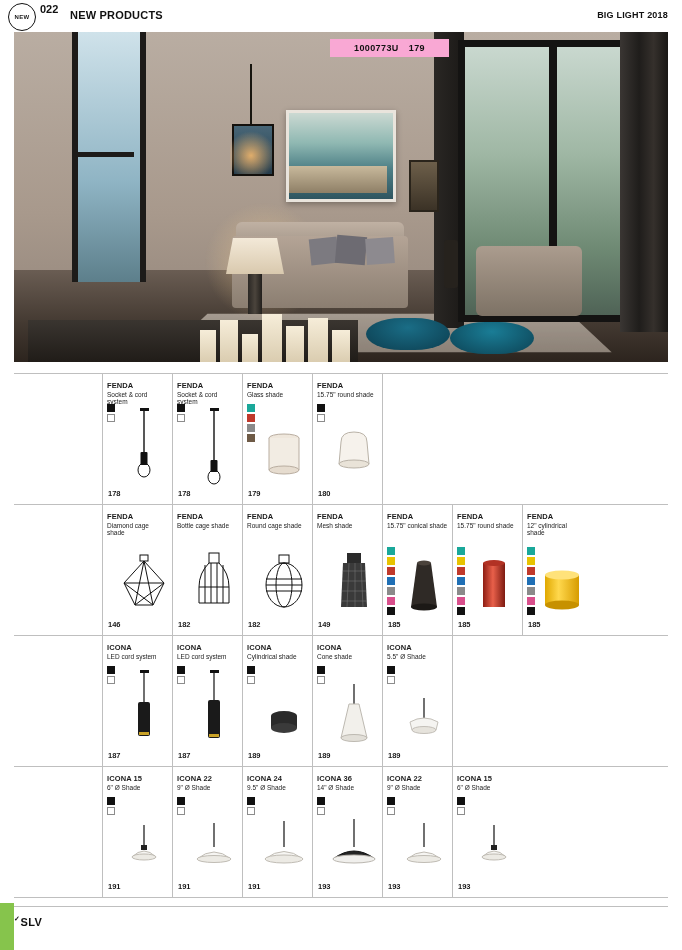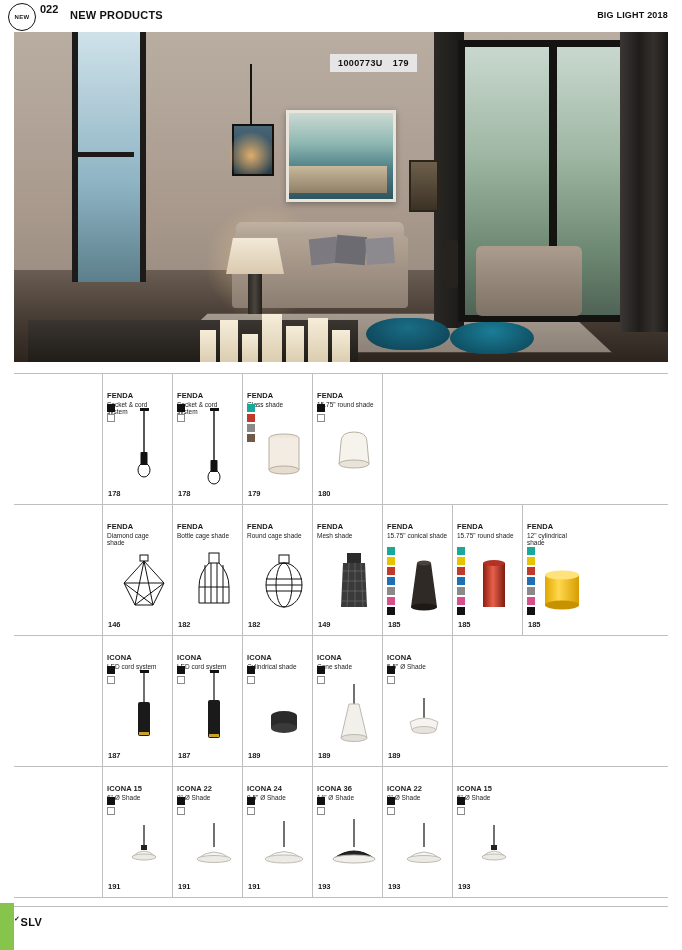--- a/index.html
+++ b/index.html
@@ -34,24 +34,24 @@
     position:absolute;right:14px;top:10px;
     font-size:9px;font-weight:bold;color:#111;letter-spacing:.2px;text-align:center;
   }
 
   
   .hero{
     position:absolute;left:14px;top:32px;width:654px;height:330px;
     overflow:hidden;background:#2c2a28;
   }
   .hero-code{
-    position:absolute;left:316px;top:22px;
-    background:#e5e5e5;color:#111;
+    position:absolute;left:316px;top:7px;
+    background:#f9a8d4;color:#111;
     font-size:9px;font-weight:bold;
-    padding:4px 8px;letter-spacing:.4px;
+    padding:4px 24px;letter-spacing:.4px;
     z-index:30;
   }
   .hero-code span.sep{display:inline-block;width:10px;}
 
   
   .ph{position:absolute;}
   .wall{left:0;top:0;width:654px;height:330px;
     background:linear-gradient(180deg,#b9ada2 0%,#a8998c 55%,#8d8076 100%);}
   .floor{left:0;top:238px;width:654px;height:92px;
     background:linear-gradient(180deg,#6a5d53 0%,#423830 60%,#2c241e 100%);}
@@ -123,21 +123,21 @@
     position:absolute;left:0;top:0;width:88px;height:130px;
   }
   .cat-title{font-size:8px;font-weight:bold;margin:8px 0 0 24px;letter-spacing:.2px;}
   .cat-sub{font-size:7.5px;margin:1px 0 0 24px;color:#222;}
   .cells{position:absolute;left:88px;top:0;right:0;height:130px;display:flex;}
   .cell{
     position:relative;width:70px;height:130px;
     border-left:1px solid #bfbfbf;
     padding:0 4px;box-sizing:border-box;
   }
-  .cell .name{font-size:7.5px;font-weight:bold;margin-top:17px;letter-spacing:.1px;}
+  .cell .name{font-size:7.5px;font-weight:bold;margin-top:7px;letter-spacing:.1px;}
   .cell .desc{font-size:6.5px;margin-top:1px;color:#222;line-height:1.15;}
   .swatches{position:absolute;left:4px;top:30px;width:9px;}
   .sw{width:8px;height:8px;margin-bottom:2px;border:1px solid #8c8c8c;box-sizing:border-box;}
   .sw.black{background:#111;border-color:#111;}
   .sw.white{background:#fff;}
   .pagenum{
     position:absolute;left:5px;bottom:6px;font-size:7.5px;font-weight:bold;
   }
   .art-area{position:absolute;left:12px;top:34px;width:58px;height:78px;}
 

